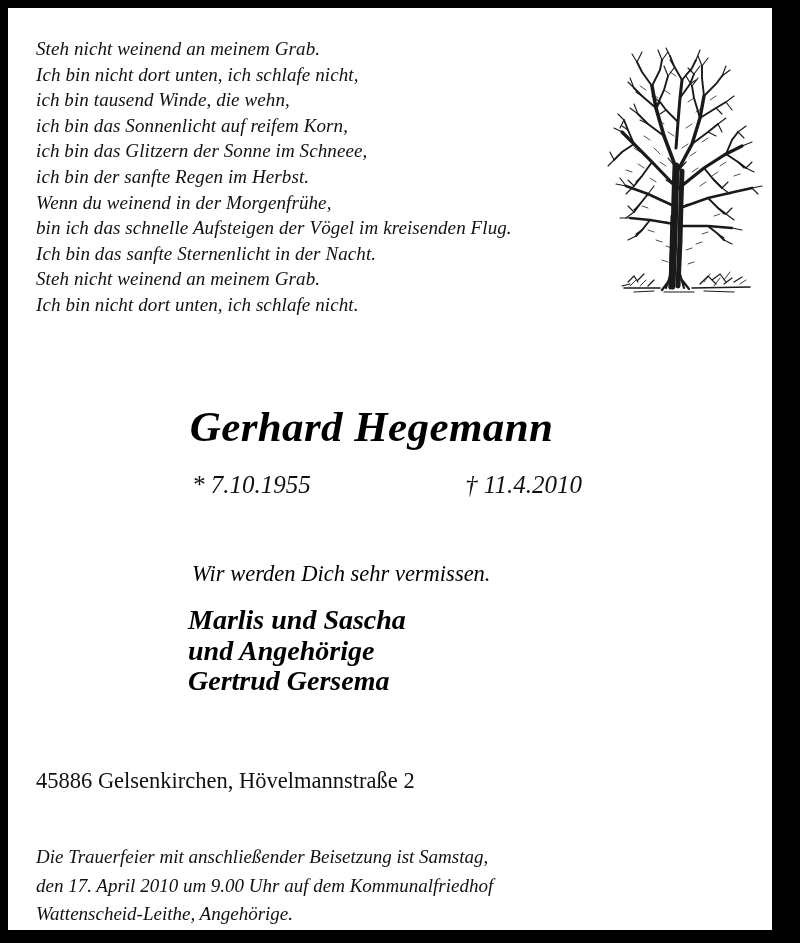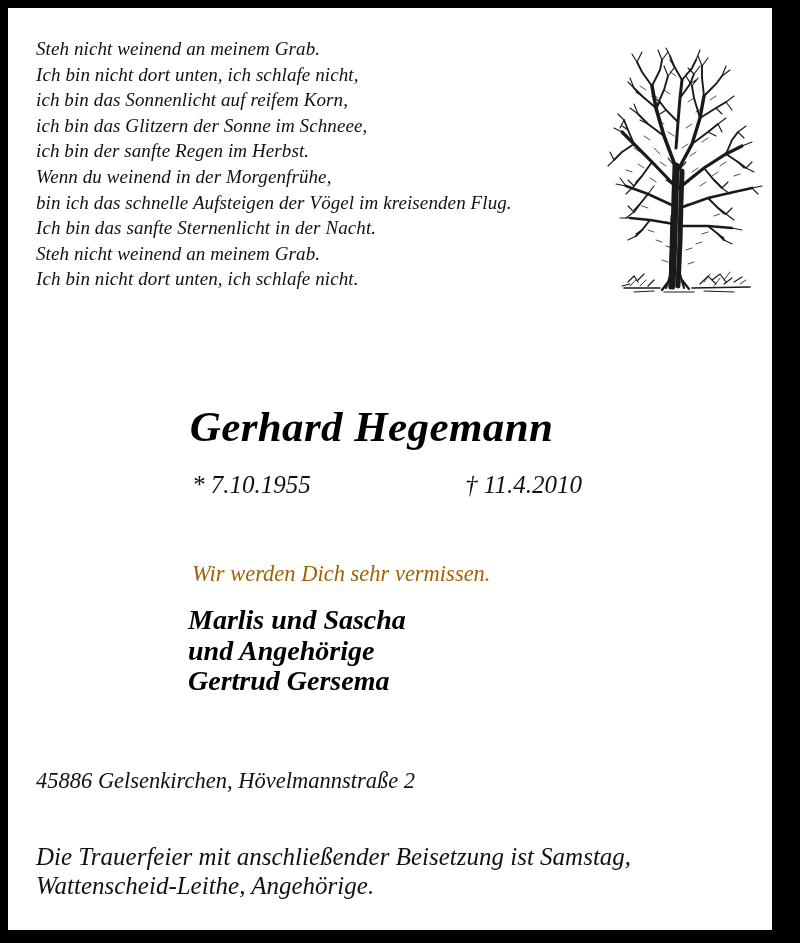--- a/index.html
+++ b/index.html
@@ -89,21 +89,21 @@
   }
 
   
   .message {
     position: absolute;
     left: 184px;
     top: 552px;
     font-style: italic;
     font-size: 22.5px;
     line-height: 27px;
-    color: #a16207;
+    color: #000000;
     white-space: nowrap;
   }
   .survivors {
     position: absolute;
     left: 180px;
     top: 597px;
   }
   .survivor-line {
     font-style: italic;
     font-weight: bold;
@@ -111,51 +111,51 @@
     line-height: 30.5px;
     color: #000000;
     white-space: nowrap;
   }
 
   
   .address {
     position: absolute;
     left: 28px;
     top: 759px;
-    font-style: italic;
     font-size: 22.5px;
     line-height: 28px;
     color: #111111;
     white-space: nowrap;
   }
 
   
   .funeral {
     position: absolute;
     left: 28px;
     top: 835px;
     width: 720px;
   }
   .funeral-line {
     font-style: italic;
-    font-size: 25px;
+    font-size: 19px;
     line-height: 28.5px;
     color: #111111;
     white-space: nowrap;
   }
 </style>
 </head>
 <body>
 
 <div id="notice">
   <div id="paper">
 
     <div class="poem">
       <div class="poem-line">Steh nicht weinend an meinem Grab.</div>
       <div class="poem-line">Ich bin nicht dort unten, ich schlafe nicht,</div>
+      <div class="poem-line">ich bin tausend Winde, die wehn,</div>
       <div class="poem-line">ich bin das Sonnenlicht auf reifem Korn,</div>
       <div class="poem-line">ich bin das Glitzern der Sonne im Schneee,</div>
       <div class="poem-line">ich bin der sanfte Regen im Herbst.</div>
       <div class="poem-line">Wenn du weinend in der Morgenfrühe,</div>
       <div class="poem-line">bin ich das schnelle Aufsteigen der Vögel im kreisenden Flug.</div>
       <div class="poem-line">Ich bin das sanfte Sternenlicht in der Nacht.</div>
       <div class="poem-line">Steh nicht weinend an meinem Grab.</div>
       <div class="poem-line">Ich bin nicht dort unten, ich schlafe nicht.</div>
     </div>
 
@@ -269,17 +269,18 @@
     <div class="survivors">
       <div class="survivor-line">Marlis und Sascha</div>
       <div class="survivor-line">und Angehörige</div>
       <div class="survivor-line">Gertrud Gersema</div>
     </div>
 
     <div class="address">45886 Gelsenkirchen, Hövelmannstraße 2</div>
 
     <div class="funeral">
       <div class="funeral-line">Die Trauerfeier mit anschließender Beisetzung ist Samstag,</div>
+      <div class="funeral-line">den 17. April 2010 um 9.00 Uhr auf dem Kommunalfriedhof</div>
       <div class="funeral-line">Wattenscheid-Leithe, Angehörige.</div>
     </div>
 
   </div>
 </div>
 
 </body></html>

